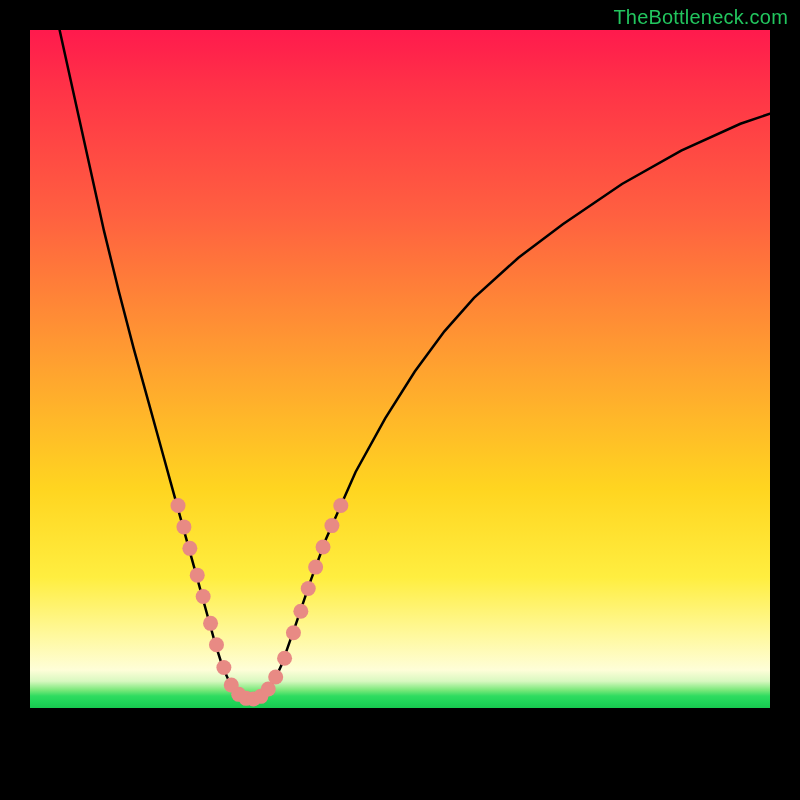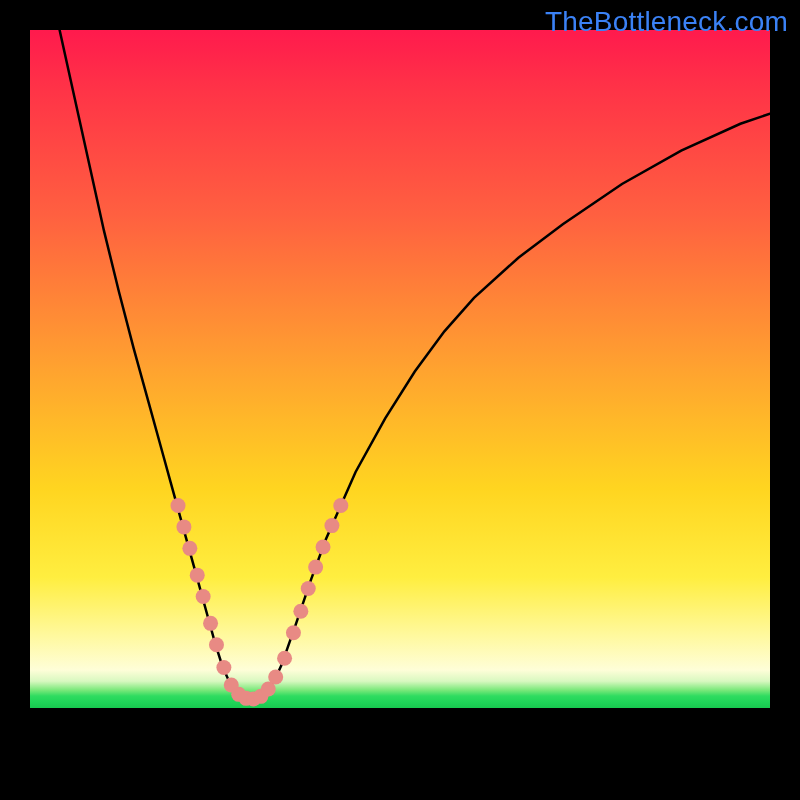--- a/index.html
+++ b/index.html
@@ -49,22 +49,22 @@
     position: absolute;
     left: 30px;
     top: 30px;
     width: 740px;
     height: 740px;
   }
   .watermark {
     position: absolute;
     top: 6px;
     right: 12px;
-    color: #3b82f6;
-    font-size: 28px;
+    color: #22c55e;
+    font-size: 20px;
     font-weight: 400;
     letter-spacing: 0.2px;
     user-select: none;
   }
 </style>
 </head>
 <body>
 
 <div class="frame">
   <div class="plot"></div>

